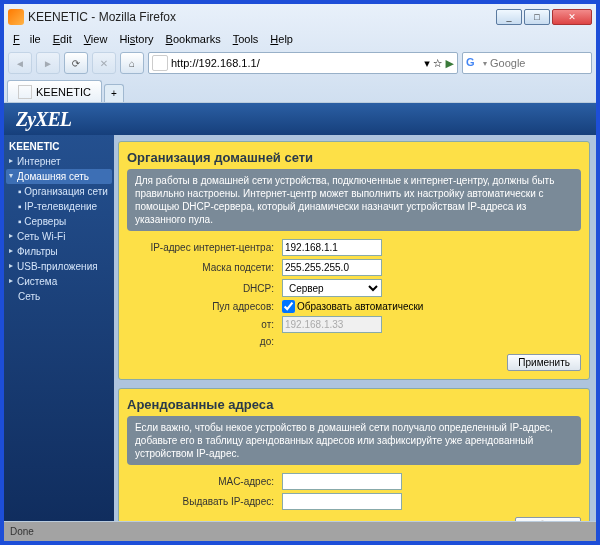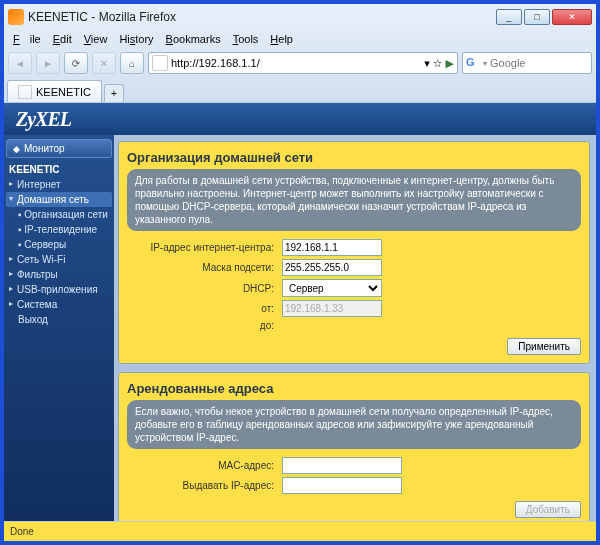--- a/index.html
+++ b/index.html
@@ -37,30 +37,30 @@
 .s-title { font-weight:bold; color:#fff; padding:2px 3px; font-size:10px; }
 .s-item { padding:2px 3px 2px 12px; color:#d4e4f9; cursor:pointer; display:flex; align-items:flex-start; gap:2px; }
 .s-item.top { padding-left:3px; }
 .s-item.top::before { content:"▸"; color:#cde; font-size:8px; margin-right:2px; }
 .s-item.exp::before { content:"▾"; }
 .s-item.active { background:#3d6fb5; border-radius:2px; color:#fff; }
 .s-item .bullet::before{content:"▪ ";}
 .main { flex:1; padding:6px 6px 6px 4px; overflow-y:auto; }
 .panel { background:#fde047; border:1px solid #8aa; border-radius:3px; margin-bottom:8px; padding:8px; }
 .p-title { font-size:13px; font-weight:bold; color:#2a3a4a; padding-bottom:4px; }
-.p-desc { background:#7a8a98; color:#fff; padding:5px 8px; font-size:10px; line-height:1.3; border-radius:9px; margin-bottom:8px; }
+.p-desc { background:#7a8a98; color:#fff; padding:5px 8px; font-size:10px; line-height:1.3; border-radius:4px; margin-bottom:8px; }
 .frow { display:flex; align-items:center; margin-bottom:3px; }
 .flbl { width:155px; text-align:right; padding-right:8px; color:#333; font-size:10px; }
 .fin { border:1px solid #8aa; padding:1px 2px; font-size:10px; height:17px; width:100px; background:#fff; }
 .fin.dis { background:#f0f0f0; color:#aaa; }
 select.fin { height:18px; }
 .btnrow { text-align:right; padding-top:4px; }
 .btn { border:1px solid #8899aa; background:linear-gradient(#fbfdff,#dde5ed); padding:2px 10px; font-size:10px; cursor:pointer; border-radius:2px; }
 .btn.dis { color:#aaa; cursor:default; }
-.status { height:20px; border-top:1px solid #bcd; background:#fde047; padding:0 6px; font-size:10px; color:#333; display:flex; align-items:center; }
+.status { height:20px; border-top:1px solid #bcd; background:#a3a3a3; padding:0 6px; font-size:10px; color:#333; display:flex; align-items:center; }
 </style>
 </head>
 <body>
 
 <div class="window">
  <div class="aero">
   <div class="titlebar">
    <span class="favicon"></span>
    <span>KEENETIC - Mozilla Firefox</span>
    <div class="winbtns">
@@ -105,23 +105,20 @@
    <div class="newtab">+</div>
   </div>
  </div>
 
  <div class="content">
   <div class="brand">
    <span class="brand-logo">ZyXEL</span>
   </div>
   <div class="body">
    <div class="sidebar">
-    <div class="s-hdr">
-            <span>Монитор</span>
-          </div>
     <div class="s-title">KEENETIC</div>
     <div class="s-item top">
             <span>Интернет</span>
           </div>
     <div class="s-item top exp active">
             <span>Домашняя сеть</span>
           </div>
     <div class="s-item">
             <span class="bullet">Организация сети</span>
           </div>
@@ -137,39 +134,44 @@
     <div class="s-item top">
             <span>Фильтры</span>
           </div>
     <div class="s-item top">
             <span>USB-приложения</span>
           </div>
     <div class="s-item top">
             <span>Система</span>
           </div>
     <div class="s-item" style="padding-left:12px">
-            <span>Выход</span>
+            <span>Сеть</span>
           </div>
    </div>
 
    <div class="main">
     <div class="panel">
      <div class="p-title">Организация домашней сети</div>
      <div class="p-desc">Для работы в домашней сети устройства, подключенные к интернет-центру, должны быть правильно настроены. Интернет-центр может выполнить их настройку автоматически с помощью DHCP-сервера, который динамически назначит устройствам IP-адреса из указанного пула.</div>
      <div class="frow">
               <div class="flbl">IP-адрес интернет-центра:</div>
               <input class="fin" value="192.168.1.1" style="">
             </div>
      <div class="frow">
               <div class="flbl">Маска подсети:</div>
               <input class="fin" value="255.255.255.0" style="">
             </div>
      <div class="frow">
               <div class="flbl">DHCP:</div>
               <select class="fin"><option>Сервер</option></select>
+            </div>
+     <div class="frow">
+              <div class="flbl">Пул адресов:</div>
+              <input type="checkbox" checked="" style=""> 
+              <span style="font-size:10px;margin-left:2px">Образовать автоматически</span>
             </div>
      <div class="frow">
               <div class="flbl">от:</div>
               <input class="fin dis" disabled="" value="192.168.1.33" style="">
             </div>
      <div class="frow">
               <div class="flbl">до:</div>
             </div>
      <div class="btnrow"><button class="btn">Применить</button></div>
     </div>

